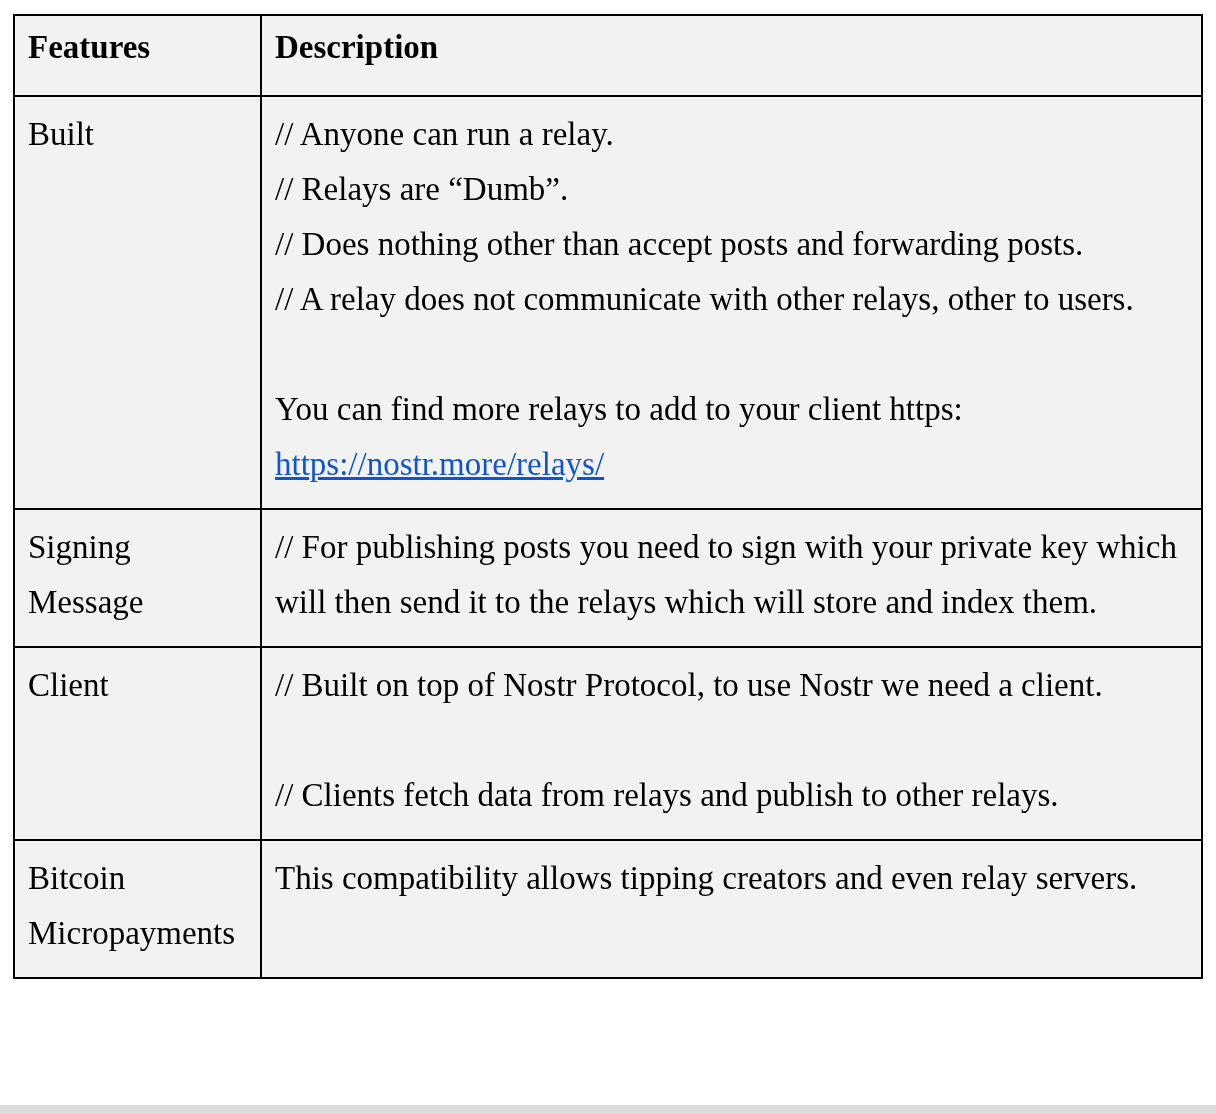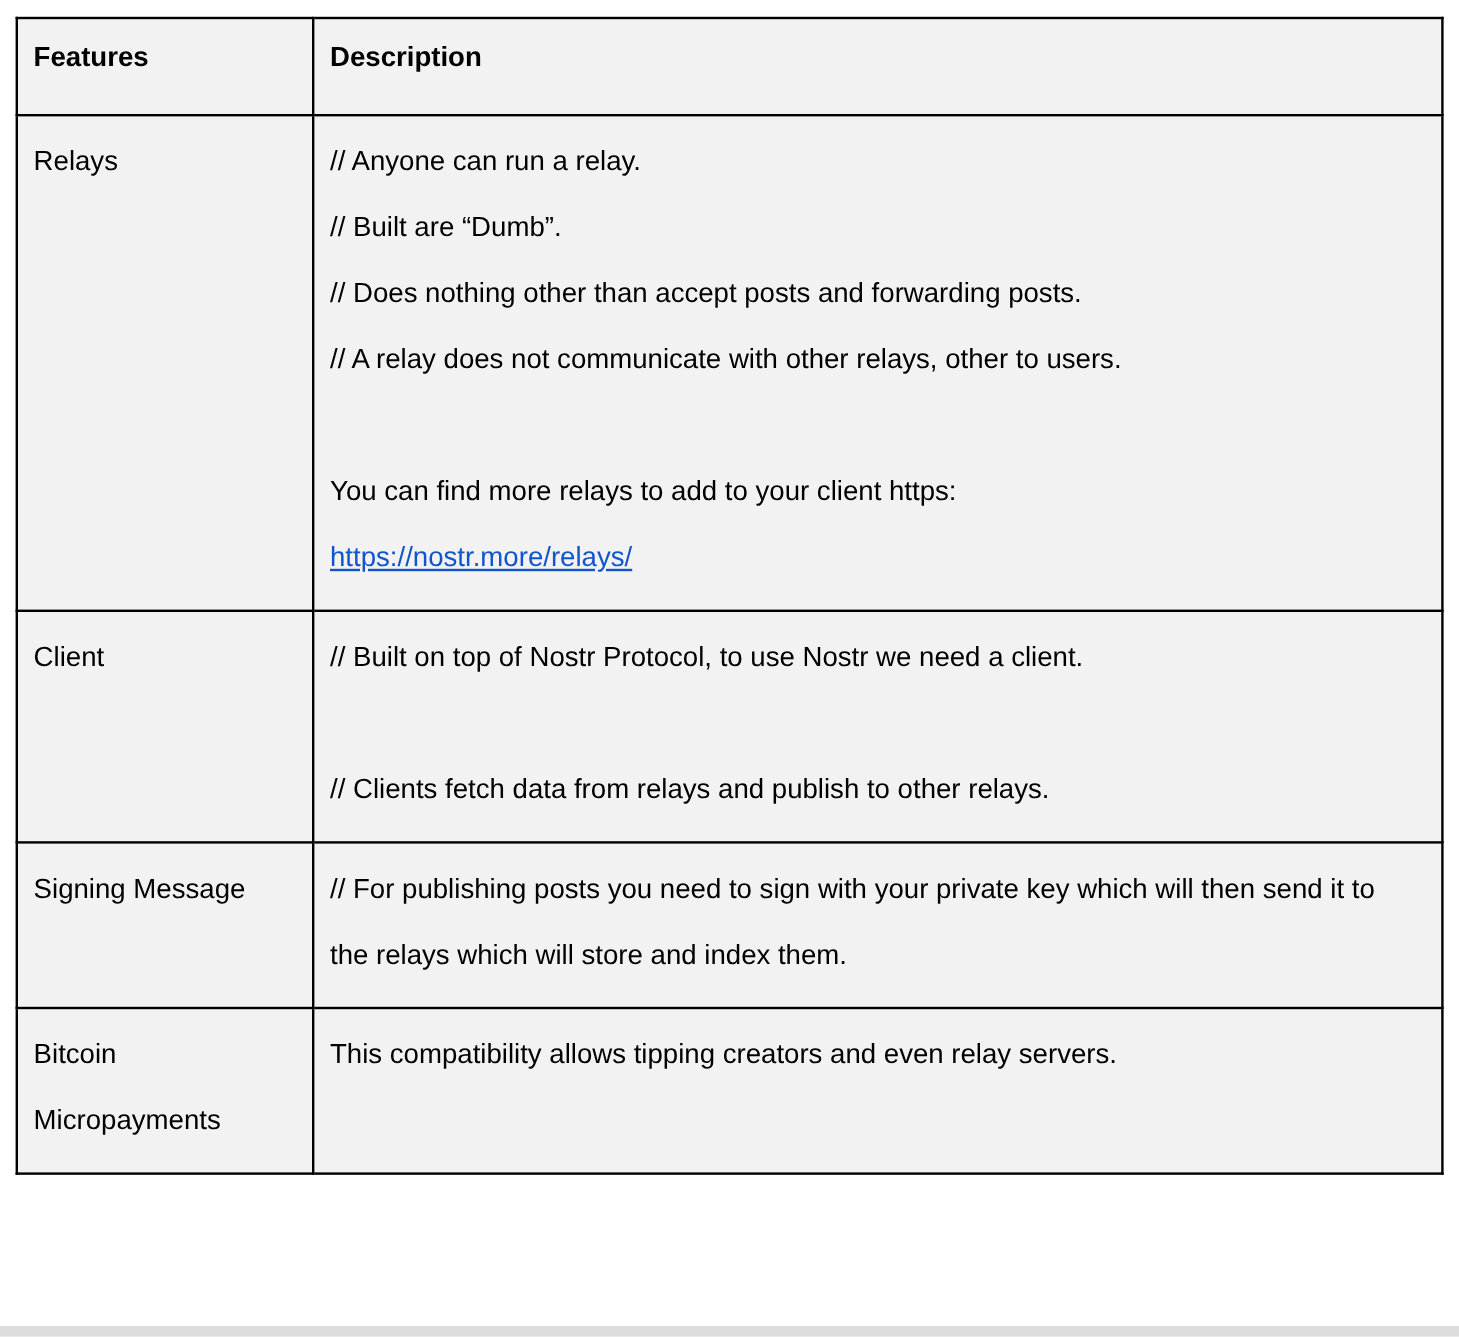--- a/index.html
+++ b/index.html
@@ -21,24 +21,25 @@
     top: 14px;
     width: 1190px;
     border-collapse: collapse;
     table-layout: fixed;
     background: #f2f2f2;
   }
   .doc-table th,
   .doc-table td {
     border: 2px solid #000000;
     vertical-align: top;
-    font-size: 23px;
+    font-size: 33px;
     line-height: 55px;
     text-align: left;
     word-wrap: break-word;
+    font-family: Liberation Serif, serif;
   }
   .doc-table th {
     font-weight: bold;
     padding: 4px 18px 20px 13px;
   }
   .col-feature { width: 247px; }
   .doc-table td {
     padding: 10px 20px 16px 13px;
   }
   .doc-table td.desc-cell {
@@ -72,43 +73,43 @@
     <col>
   </colgroup>
   <thead>
     <tr>
       <th>Features</th>
       <th>Description</th>
     </tr>
   </thead>
   <tbody id="table-body">
       <tr>
-        <td>Relays</td>
+        <td>Built</td>
         <td class="desc-cell">
           <div class="para">// Anyone can run a relay.</div>
-          <div class="para">// Built are “Dumb”.</div>
+          <div class="para">// Relays are “Dumb”.</div>
           <div class="para">// Does nothing other than accept posts and forwarding posts.</div>
           <div class="para">// A relay does not communicate with other relays, other to users.</div>
           <div class="para blank"></div>
           <div class="para">You can find more relays to add to your client https:</div>
           <div class="para"><a class="doc-link" href="#">https://nostr.more/relays/</a></div>
         </td>
       </tr>
       <tr>
+        <td>Signing Message</td>
+        <td class="desc-cell">
+          <div class="para">// For publishing posts you need to sign with your private key which will then send it to the relays which will store and index them.</div>
+        </td>
+      </tr>
+      <tr>
         <td>Client</td>
         <td class="desc-cell">
           <div class="para">// Built on top of Nostr Protocol, to use Nostr we need a client.</div>
           <div class="para blank"></div>
           <div class="para">// Clients fetch data from relays and publish to other relays.</div>
-        </td>
-      </tr>
-      <tr>
-        <td>Signing Message</td>
-        <td class="desc-cell">
-          <div class="para">// For publishing posts you need to sign with your private key which will then send it to the relays which will store and index them.</div>
         </td>
       </tr>
       <tr>
         <td>Bitcoin Micropayments</td>
         <td class="desc-cell">
           <div class="para">This compatibility allows tipping creators and even relay servers.</div>
         </td>
       </tr>
     </tbody>
 </table>

